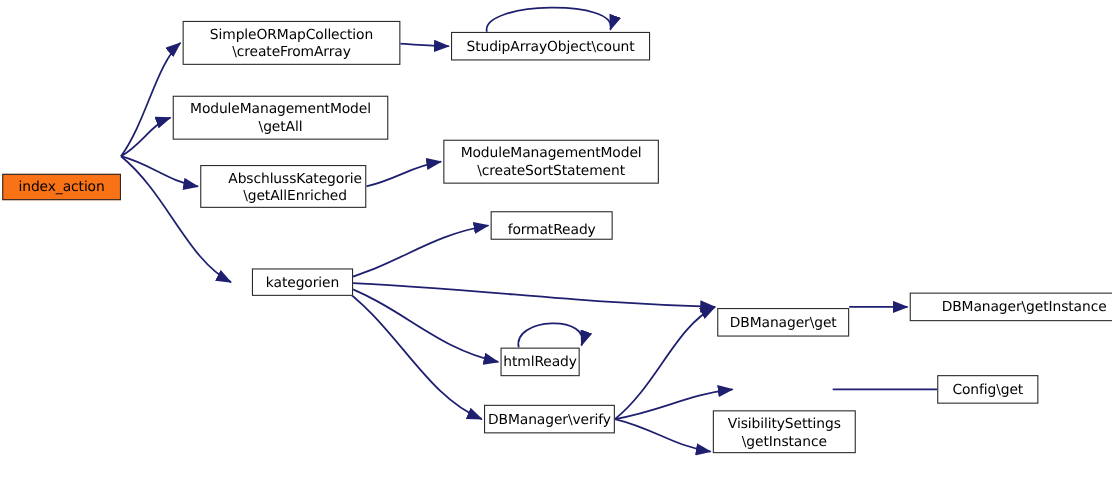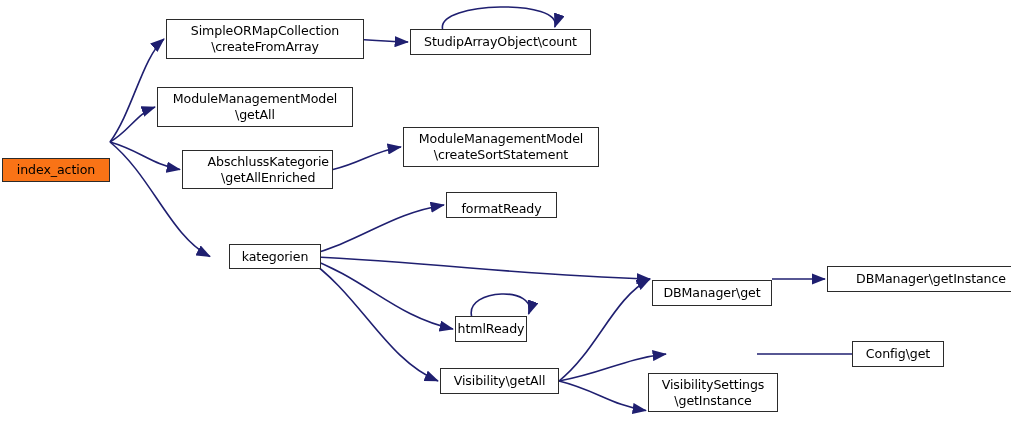--- a/index.html
+++ b/index.html
@@ -92,18 +92,18 @@
 \getAllEnriched</span></div>
       <div class="node" style="left: 403px; top: 127px; width: 196px; height: 40px;"><span class="node-label">ModuleManagementModel
 \createSortStatement</span></div>
       <div class="node" style="left: 446px; top: 192px; width: 111px; height: 26px; align-items: flex-end;"><span class="node-label">formatReady</span></div>
       <div class="node" style="left: 212px; top: 244px; width: 92px; height: 25px; margin-left: 17px;"><span class="node-label">kategorien</span></div>
       <div class="node" style="left: 652px; top: 266px; width: 120px; height: 26px; margin-top: 14px;"><span class="node-label">DBManager\get</span></div>
       <div class="node" style="left: 827px; top: 266px; width: 208px; height: 26px;"><span class="node-label">DBManager\getInstance</span></div>
       <div class="node" style="left: 455px; top: 316px; width: 72px; height: 26px;"><span class="node-label">htmlReady</span></div>
       <div class="node" style="left: 668px; top: 341px; width: 89px; height: 26px; margin-top: 39px;"><span class="node-label">get_config</span></div>
       <div class="node" style="left: 852px; top: 341px; width: 92px; height: 26px;"><span class="node-label">Config\get</span></div>
-      <div class="node" style="left: 440px; top: 368px; width: 119px; height: 26px;"><span class="node-label">Visibility\getAll</span></div>
+      <div class="node" style="left: 440px; top: 368px; width: 119px; height: 26px;"><span class="node-label">DBManager\verify</span></div>
       <div class="node" style="left: 648px; top: 373px; width: 130px; height: 39px;"><span class="node-label">VisibilitySettings
 \getInstance</span></div>
     </div>
 
 </div>
 
 </body></html>

